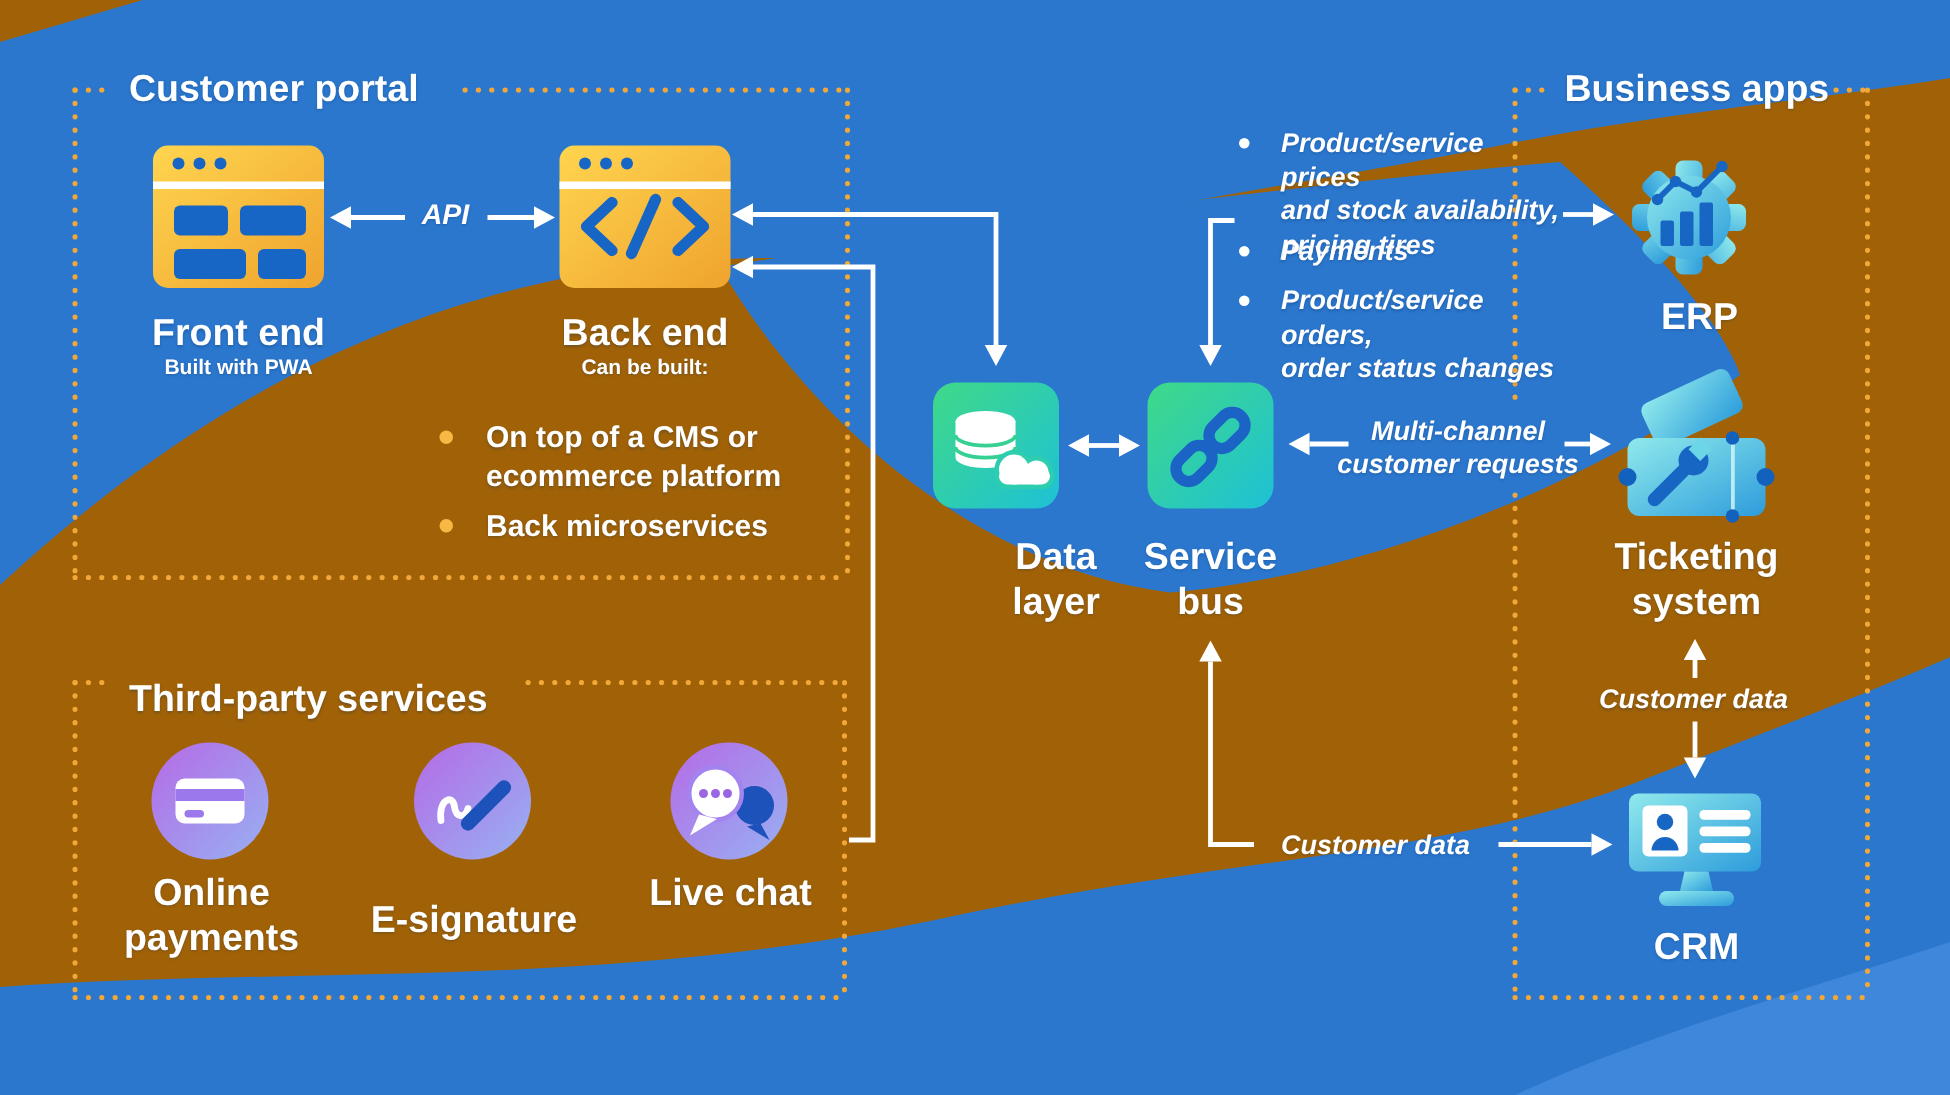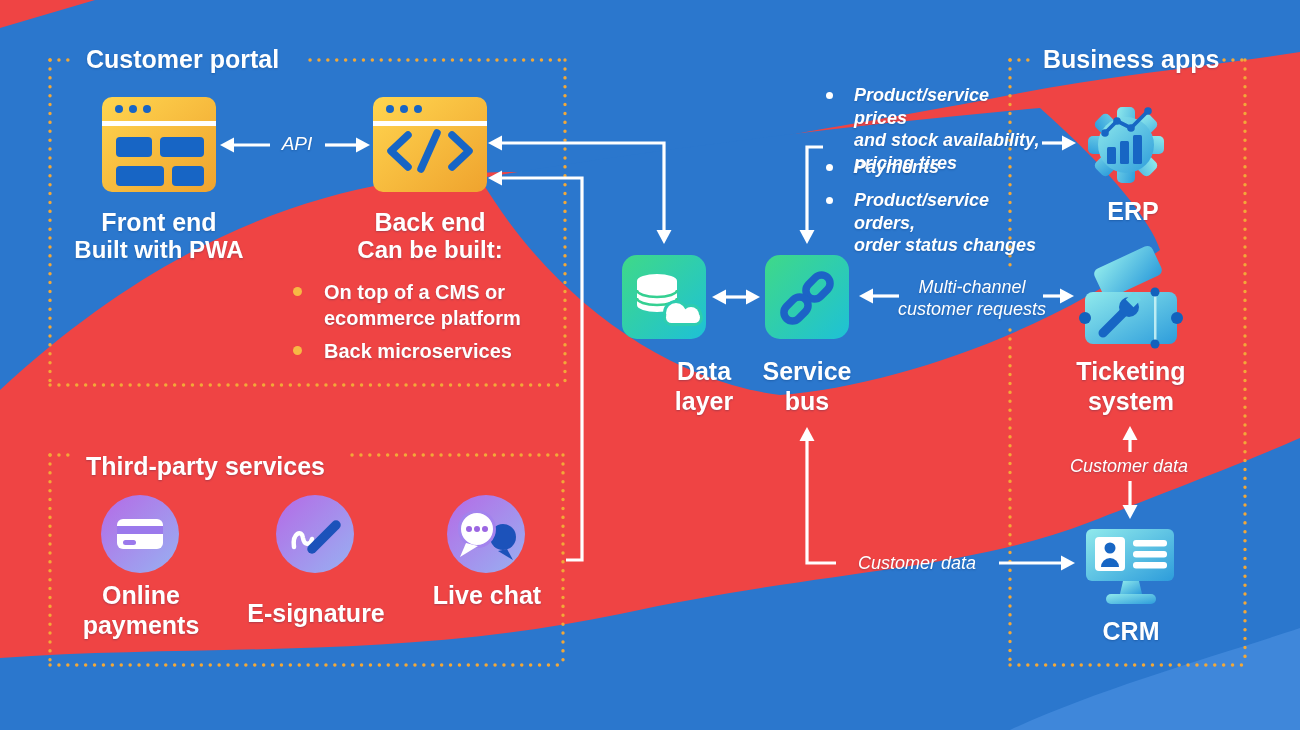--- a/index.html
+++ b/index.html
@@ -5,32 +5,32 @@
   html,body{margin:0;padding:0;background:#0b3a75;}
   .canvas{
     position:relative;width:1300px;height:730px;overflow:hidden;
     font-family:"Liberation Sans",sans-serif;color:#fff;
     background:#1261BC;
   }
   .canvas svg.art{position:absolute;left:0;top:0;}
   .txt{position:absolute;white-space:pre-line;text-shadow:0 1px 2px rgba(3,40,90,.28);}
   .box-title{font-size:25px;font-weight:bold;}
   .comp-label{font-size:25px;font-weight:bold;text-align:center;transform:translateX(-50%);line-height:30px;}
-  .comp-sub{font-size:24px;font-weight:bold;text-align:center;transform:translateX(-50%);}
-  .annot{font-size:18px;font-weight:normal;font-style:italic;text-align:center;transform:translateX(-50%);line-height:21.5px;}
+  .comp-sub{font-size:14px;font-weight:bold;text-align:center;transform:translateX(-50%);}
+  .annot{font-size:18px;font-weight:bold;font-style:italic;text-align:center;transform:translateX(-50%);line-height:21.5px;}
   .bullet-item{position:absolute;display:flex;align-items:flex-start;gap:12px;}
   .bullet-dot{width:9px;height:9px;border-radius:50%;background:#F7B844;margin:8px 10px 0 0;flex:none;}
   .bullet-text{font-size:20px;font-weight:bold;line-height:26px;white-space:pre-line;text-shadow:0 1px 2px rgba(3,40,90,.28);}
   .bz-dot{width:7px;height:7px;border-radius:50%;background:#fff;margin:8px 9px 0 0;flex:none;}
   .bz-text{font-size:18px;font-weight:bold;font-style:italic;line-height:22.5px;white-space:pre-line;text-shadow:0 1px 2px rgba(3,40,90,.28);}
 </style>
 </head>
 <body>
 
-<div class="canvas" style="background: #ef4444;">
+<div class="canvas" style="background: #a16207;">
 
   <svg class="art" width="1300" height="730" viewBox="0 0 1300 730">
     <defs>
       <linearGradient id="gradYellow" x1="0" y1="0" x2="1" y2="1">
         <stop offset="0" stop-color="#FFD54F"></stop>
           <stop offset="1" stop-color="#EFA32E"></stop>
       </linearGradient>
       <linearGradient id="gradGreen" x1="0" y1="0" x2="1" y2="1">
         <stop offset="0" stop-color="#3FD988"></stop>
           <stop offset="1" stop-color="#1EC1D6"></stop>

